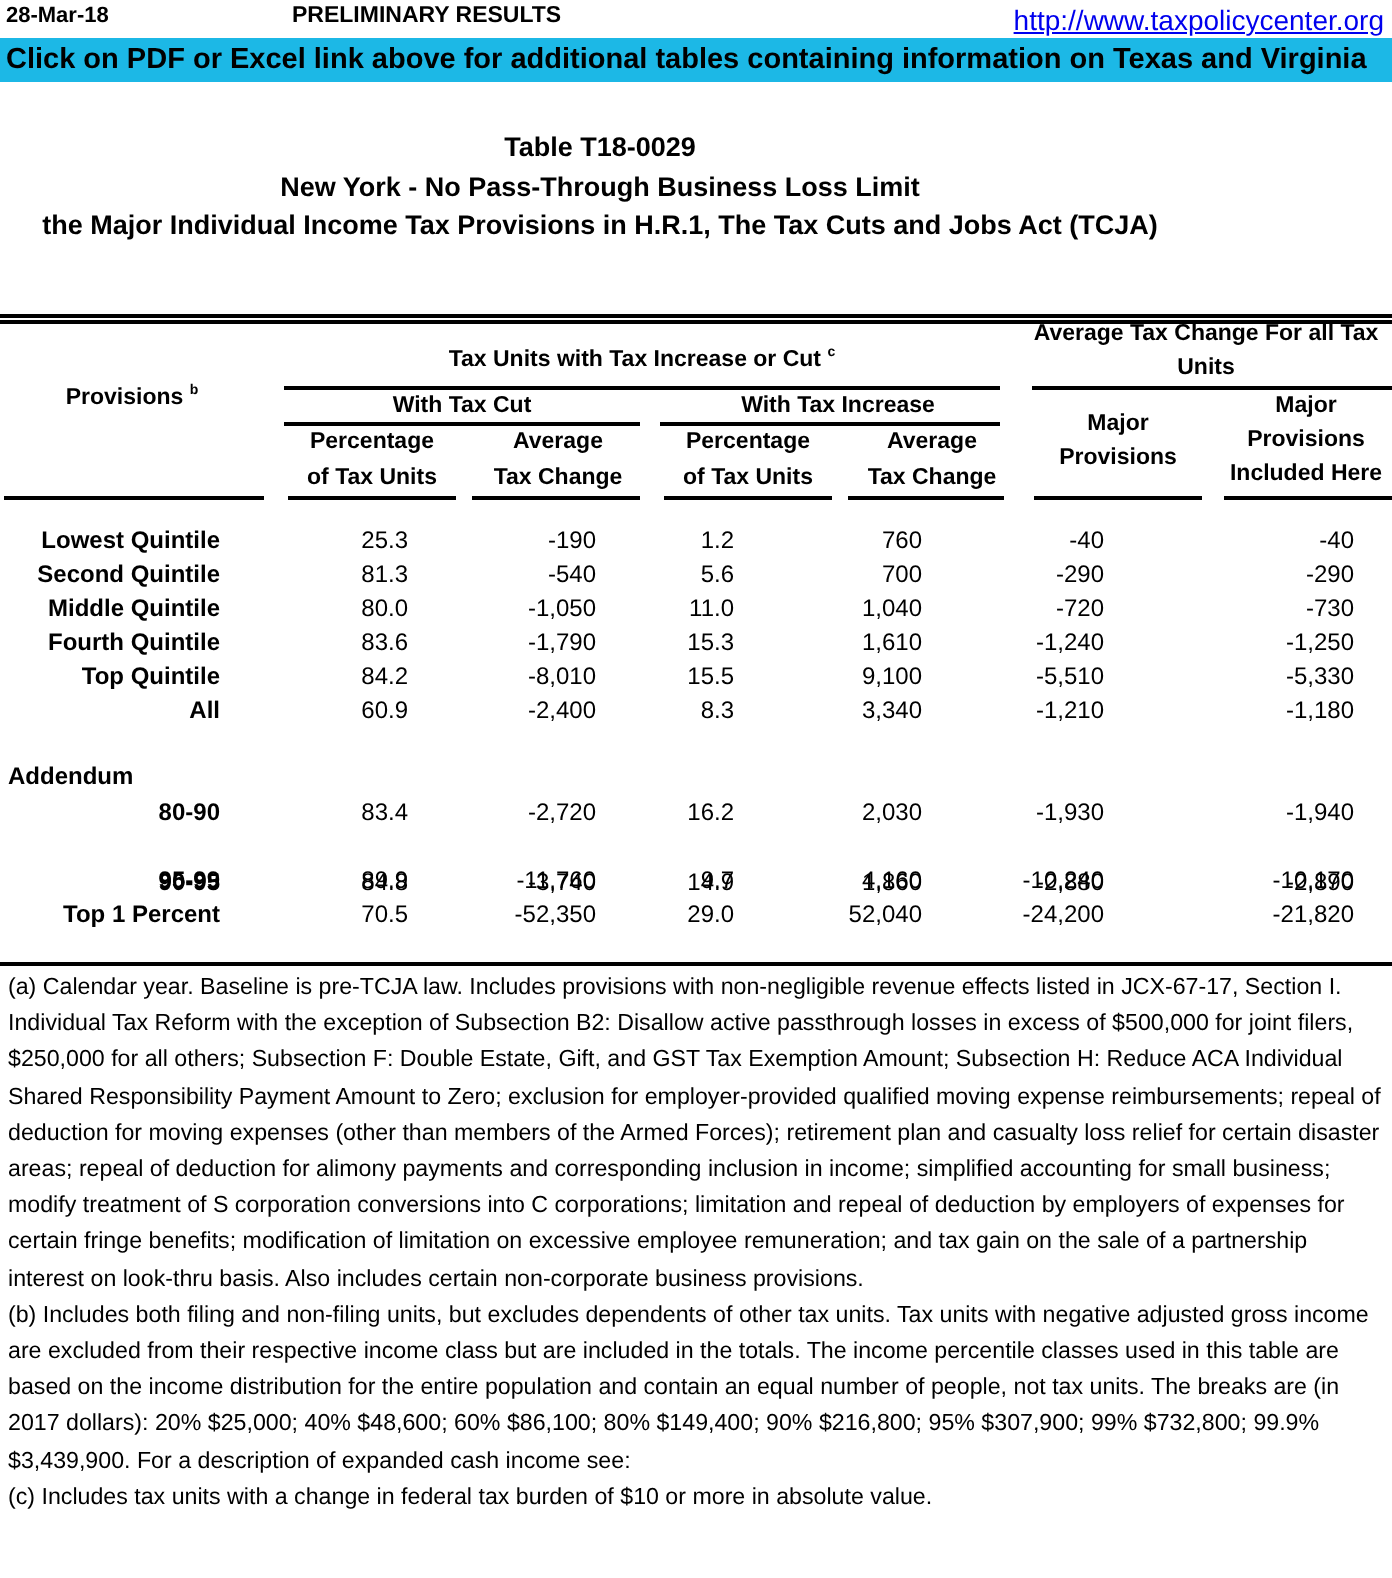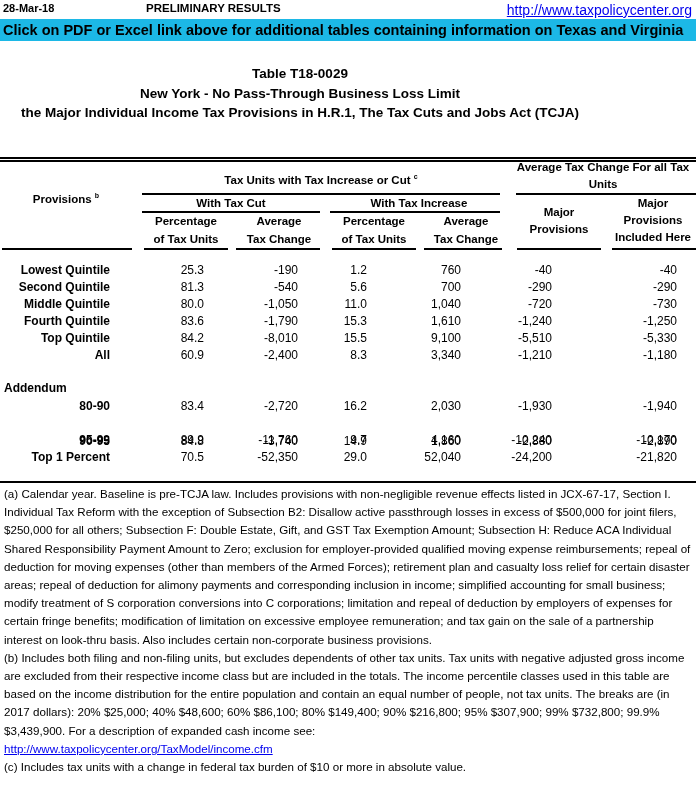--- a/index.html
+++ b/index.html
@@ -201,15 +201,14 @@
       <span class="c c5">-24,200</span>
       <span class="c c6">-21,820</span>
     </div>
   </div>
 
 <div class="uline" style="left:0;top:481px;width:696px"></div>
 
 <div class="notes">
   <p>(a) Calendar year. Baseline is pre-TCJA law. Includes provisions with non-negligible revenue effects listed in JCX-67-17, Section I. Individual Tax Reform with the exception of Subsection B2: Disallow active passthrough losses in excess of $500,000 for joint filers, $250,000 for all others; Subsection F: Double Estate, Gift, and GST Tax Exemption Amount; Subsection H: Reduce ACA Individual Shared Responsibility Payment Amount to Zero; exclusion for employer-provided qualified moving expense reimbursements; repeal of deduction for moving expenses (other than members of the Armed Forces); retirement plan and casualty loss relief for certain disaster areas; repeal of deduction for alimony payments and corresponding inclusion in income; simplified accounting for small business; modify treatment of S corporation conversions into C corporations; limitation and repeal of deduction by employers of expenses for certain fringe benefits; modification of limitation on excessive employee remuneration; and tax gain on the sale of a partnership interest on look-thru basis. Also includes certain non-corporate business provisions.</p>
   <p>(b) Includes both filing and non-filing units, but excludes dependents of other tax units. Tax units with negative adjusted gross income are excluded from their respective income class but are included in the totals. The income percentile classes used in this table are based on the income distribution for the entire population and contain an equal number of people, not tax units. The breaks are (in 2017 dollars): 20% $25,000; 40% $48,600; 60% $86,100; 80% $149,400; 90% $216,800; 95% $307,900; 99% $732,800; 99.9% $3,439,900. For a description of expanded cash income see:</p>
-  <p><a>http://www.taxpolicycenter.org/TaxModel/income.cfm</a></p>
   <p>(c) Includes tax units with a change in federal tax burden of $10 or more in absolute value.</p>
 </div>
 
 </body></html>

